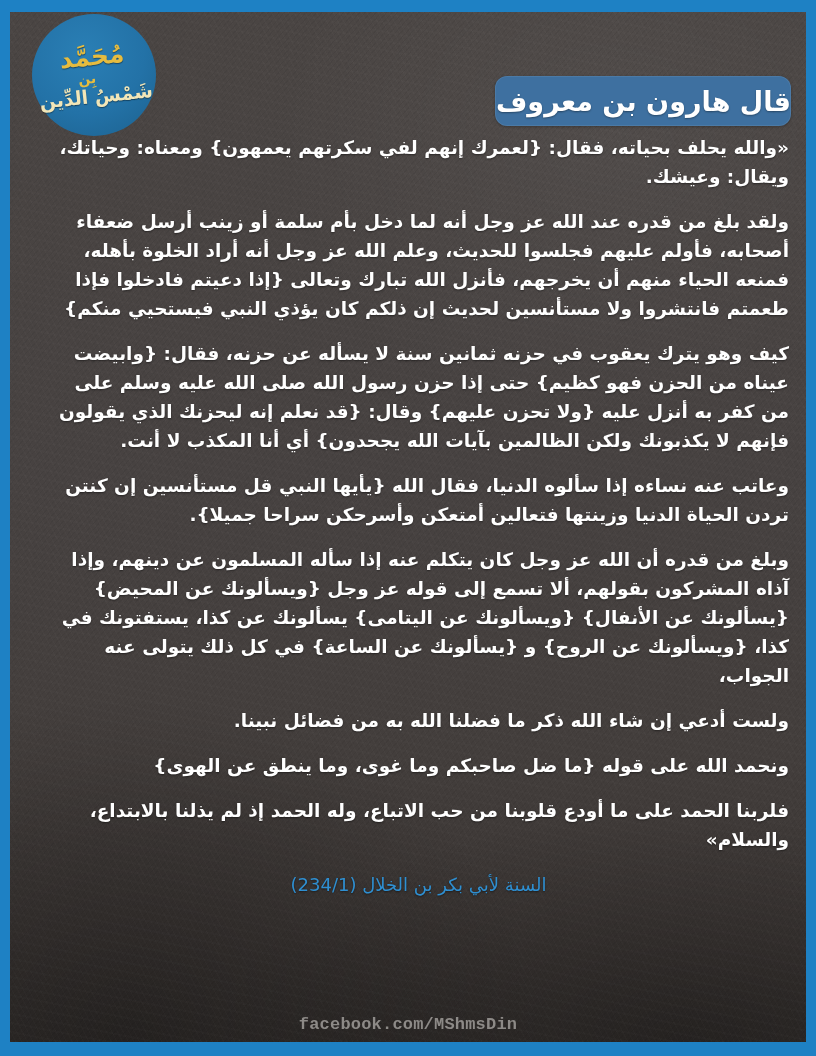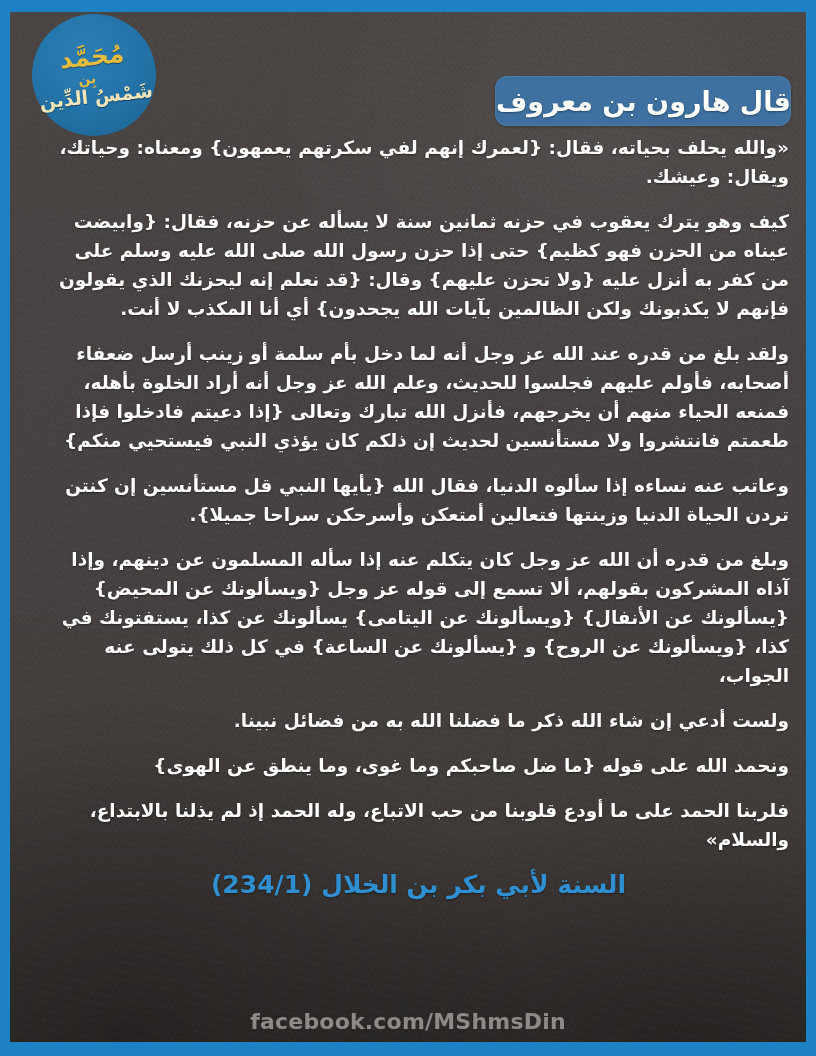--- a/index.html
+++ b/index.html
@@ -65,32 +65,32 @@
     direction:rtl; text-align:right;
     color:var(--text); font-weight:bold;
     font-size:18.5px; line-height:29px;
     text-shadow:0 1px 2px rgba(0,0,0,0.45);
     z-index:2;
   }
   .content p{ margin:0 0 16px; }
 
   .source{
     text-align:center; direction:rtl;
-    color:var(--source); font-weight:bold; font-size:25px;
+    color:var(--source); font-weight:normal; font-size:18px;
     margin-top:6px;
     text-shadow:0 1px 2px rgba(0,0,0,0.45);
   }
 
   .footer{
     position:absolute; left:0; right:0; bottom:8px;
     text-align:center; z-index:2;
   }
   .footer .url{
-    color:var(--footer); font-weight:bold; font-size:22px;
-    letter-spacing:0.2px; text-decoration:none;
+    color:var(--footer); font-weight:bold; font-size:17px;
+    letter-spacing:0.2px; text-decoration:none;font-family:Liberation Mono, monospace;
   }
 </style>
 </head>
 <body>
 
 <div class="page">
 
   <div class="logo">
     <div class="cal">
       <span class="l1">مُحَمَّد</span>
@@ -98,22 +98,22 @@
       <span class="l3">شَمْسُ الدِّين</span>
     </div>
   </div>
 
   <div class="header-badge">
     <span class="title">قال هارون بن معروف</span>
   </div>
 
   <div class="content">
     <p>«والله يحلف بحياته، فقال: {لعمرك إنهم لفي سكرتهم يعمهون}  ومعناه: وحياتك، ويقال: وعيشك.</p>
+    <p>ولقد بلغ من قدره عند الله عز وجل أنه لما دخل بأم سلمة أو زينب أرسل ضعفاء أصحابه، فأولم عليهم فجلسوا للحديث، وعلم الله عز وجل أنه أراد الخلوة بأهله، فمنعه الحياء منهم أن يخرجهم، فأنزل الله تبارك وتعالى {إذا دعيتم فادخلوا فإذا طعمتم فانتشروا ولا مستأنسين لحديث إن ذلكم كان يؤذي النبي فيستحيي منكم}</p>
     <p>كيف وهو يترك يعقوب في حزنه ثمانين سنة لا يسأله عن حزنه، فقال: {وابيضت عيناه من الحزن فهو كظيم} حتى إذا حزن رسول الله صلى الله عليه وسلم على من كفر به أنزل عليه {ولا تحزن عليهم} وقال: {قد نعلم إنه ليحزنك الذي يقولون فإنهم لا يكذبونك ولكن الظالمين بآيات الله يجحدون} أي أنا المكذب لا أنت.</p>
-    <p>ولقد بلغ من قدره عند الله عز وجل أنه لما دخل بأم سلمة أو زينب أرسل ضعفاء أصحابه، فأولم عليهم فجلسوا للحديث، وعلم الله عز وجل أنه أراد الخلوة بأهله، فمنعه الحياء منهم أن يخرجهم، فأنزل الله تبارك وتعالى {إذا دعيتم فادخلوا فإذا طعمتم فانتشروا ولا مستأنسين لحديث إن ذلكم كان يؤذي النبي فيستحيي منكم}</p>
     <p>وعاتب عنه نساءه إذا سألوه الدنيا، فقال الله {يأيها النبي قل مستأنسين إن كنتن تردن الحياة الدنيا وزينتها فتعالين أمتعكن وأسرحكن سراحا جميلا}.</p>
     <p>وبلغ من قدره أن الله عز وجل كان يتكلم عنه إذا سأله المسلمون عن دينهم، وإذا آذاه المشركون بقولهم، ألا تسمع إلى قوله عز وجل {ويسألونك عن المحيض} {يسألونك عن الأنفال} {ويسألونك عن اليتامى} يسألونك عن كذا، يستفتونك في كذا، {ويسألونك عن الروح} و {يسألونك عن الساعة} في كل ذلك يتولى عنه الجواب،</p>
     <p>ولست أدعي إن شاء الله ذكر ما فضلنا الله به من فضائل نبينا.</p>
     <p>ونحمد الله على قوله {ما ضل صاحبكم وما غوى، وما ينطق عن الهوى}</p>
     <p>فلربنا الحمد على ما أودع قلوبنا من حب الاتباع، وله الحمد إذ لم يذلنا بالابتداع، والسلام»</p>
 
     <div class="source">السنة لأبي بكر بن الخلال (234/1)</div>
   </div>
 
   <div class="footer">

